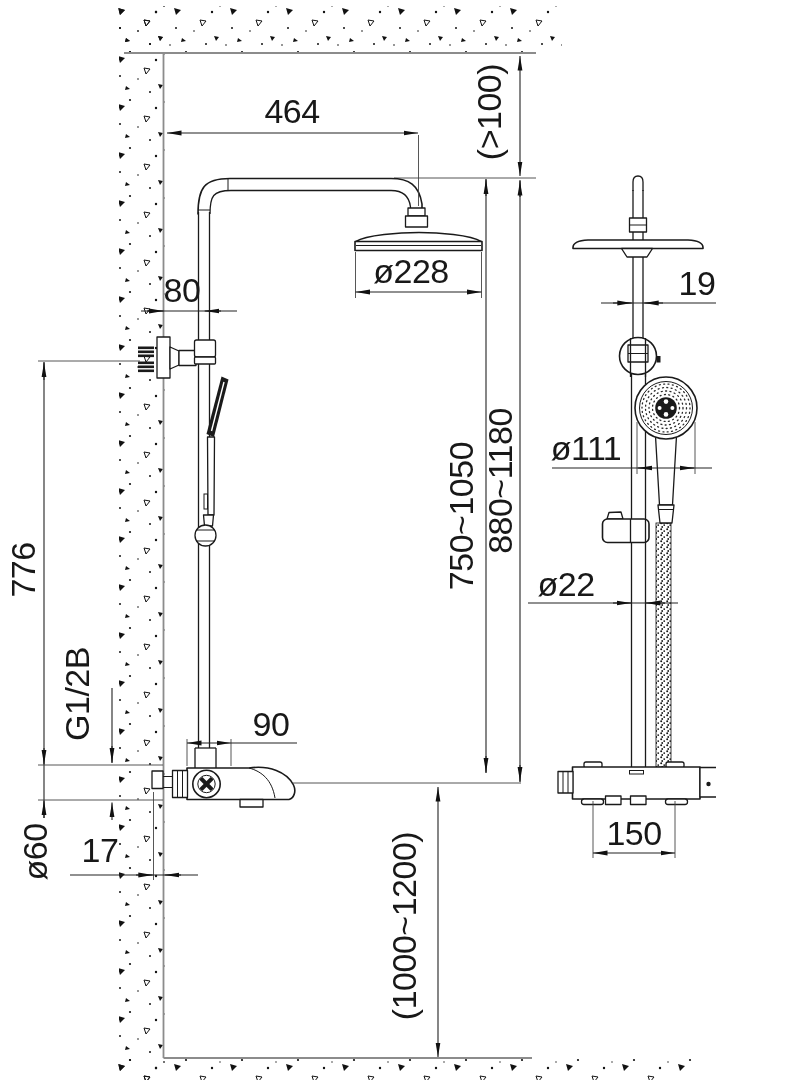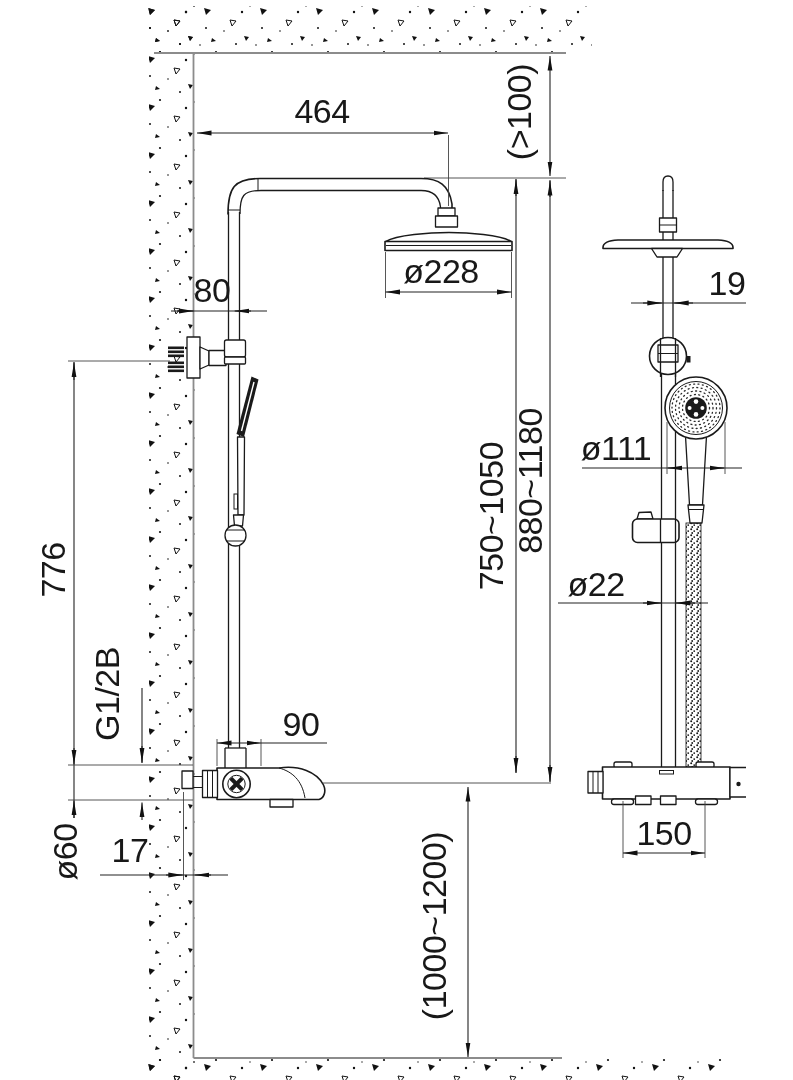--- a/index.html
+++ b/index.html
@@ -1,21 +1,21 @@
 <!DOCTYPE html>
 <html style="--line_color: #1a1a1a; --reference_color: #8c8c8c; --background: #ffffff;"><head>
 <meta charset="utf-8">
 <style>
   :root{
     --line_color:#1a1a1a;
     --reference_color:#8c8c8c;
     --background:#ffffff;
   }
   html,body{margin:0;padding:0;background:var(--background);}
-  .canvas{width:716px;height:1080px;background:var(--background);position:relative;overflow:hidden;padding-left:30px;}
+  .canvas{width:716px;height:1080px;background:var(--background);position:relative;overflow:hidden;}
   svg{display:block;}
   .outline{stroke:var(--line_color);stroke-width:1.6;fill:none;stroke-linejoin:round;stroke-linecap:round;}
   .outline2{stroke:var(--line_color);stroke-width:1.3;fill:none;stroke-linejoin:round;}
   .fillw{fill:#ffffff;}
   .dark{fill:var(--line_color);stroke:none;}
   .thin{stroke:var(--line_color);stroke-width:1;fill:none;}
   .dim{stroke:#222;stroke-width:1.1;fill:none;}
   .ext{stroke:#444;stroke-width:0.9;fill:none;}
   .ref{stroke:var(--reference_color);stroke-width:1.8;fill:none;}
   .lvl{stroke:#555;stroke-width:1;fill:none;}

